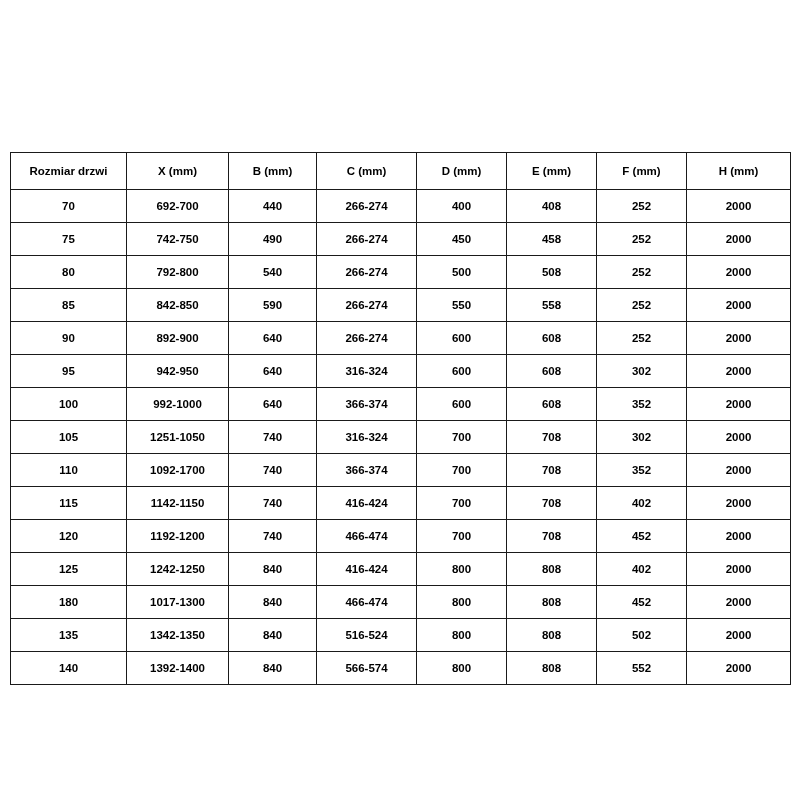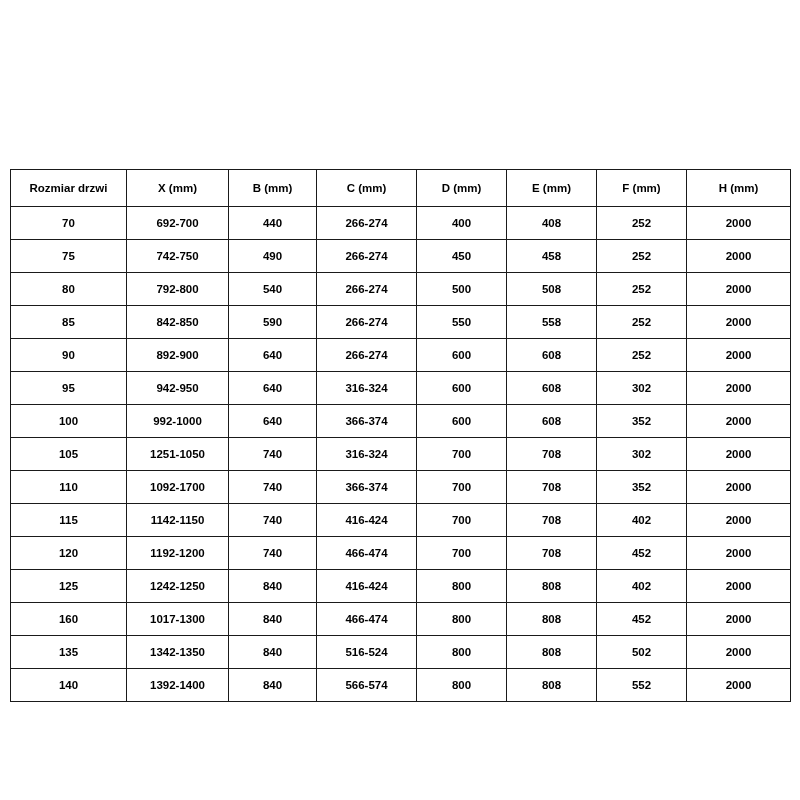--- a/index.html
+++ b/index.html
@@ -10,21 +10,21 @@
   body {
     width: 800px;
     height: 800px;
     font-family: "Liberation Sans", sans-serif;
     color: #000000;
     position: relative;
   }
   .table-wrap {
     position: absolute;
     left: 10px;
-    top: 169px;
+    top: 152px;
     width: 780px;
   }
   table.size-table {
     border-collapse: collapse;
     width: 780px;
     table-layout: fixed;
   }
   table.size-table th,
   table.size-table td {
     border: 1px solid #1a1a1a;
@@ -191,21 +191,21 @@
         <td>125</td>
         <td>1242-1250</td>
         <td>840</td>
         <td>416-424</td>
         <td>800</td>
         <td>808</td>
         <td>402</td>
         <td>2000</td>
       </tr>
       <tr>
-        <td>160</td>
+        <td>180</td>
         <td>1017-1300</td>
         <td>840</td>
         <td>466-474</td>
         <td>800</td>
         <td>808</td>
         <td>452</td>
         <td>2000</td>
       </tr>
       <tr>
         <td>135</td>

